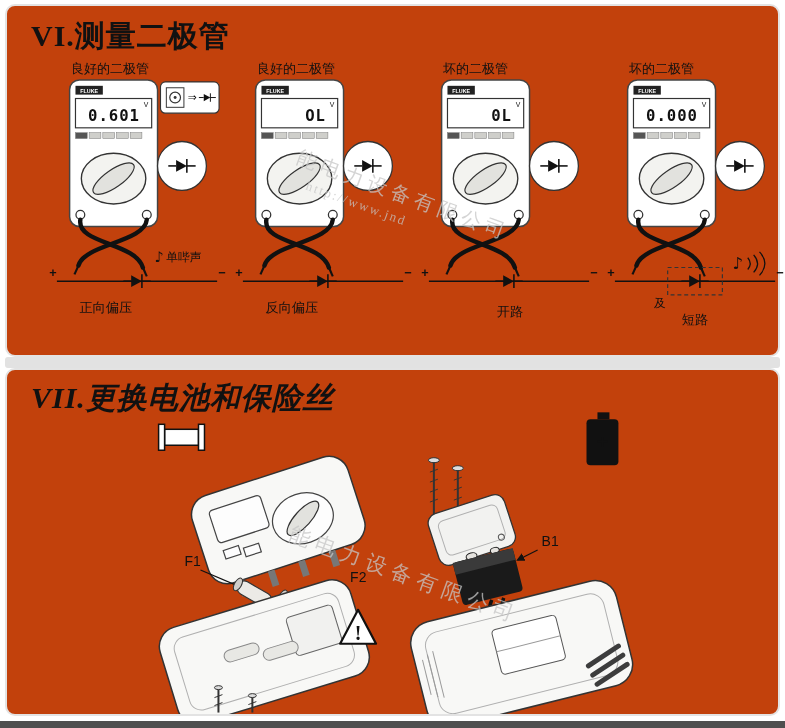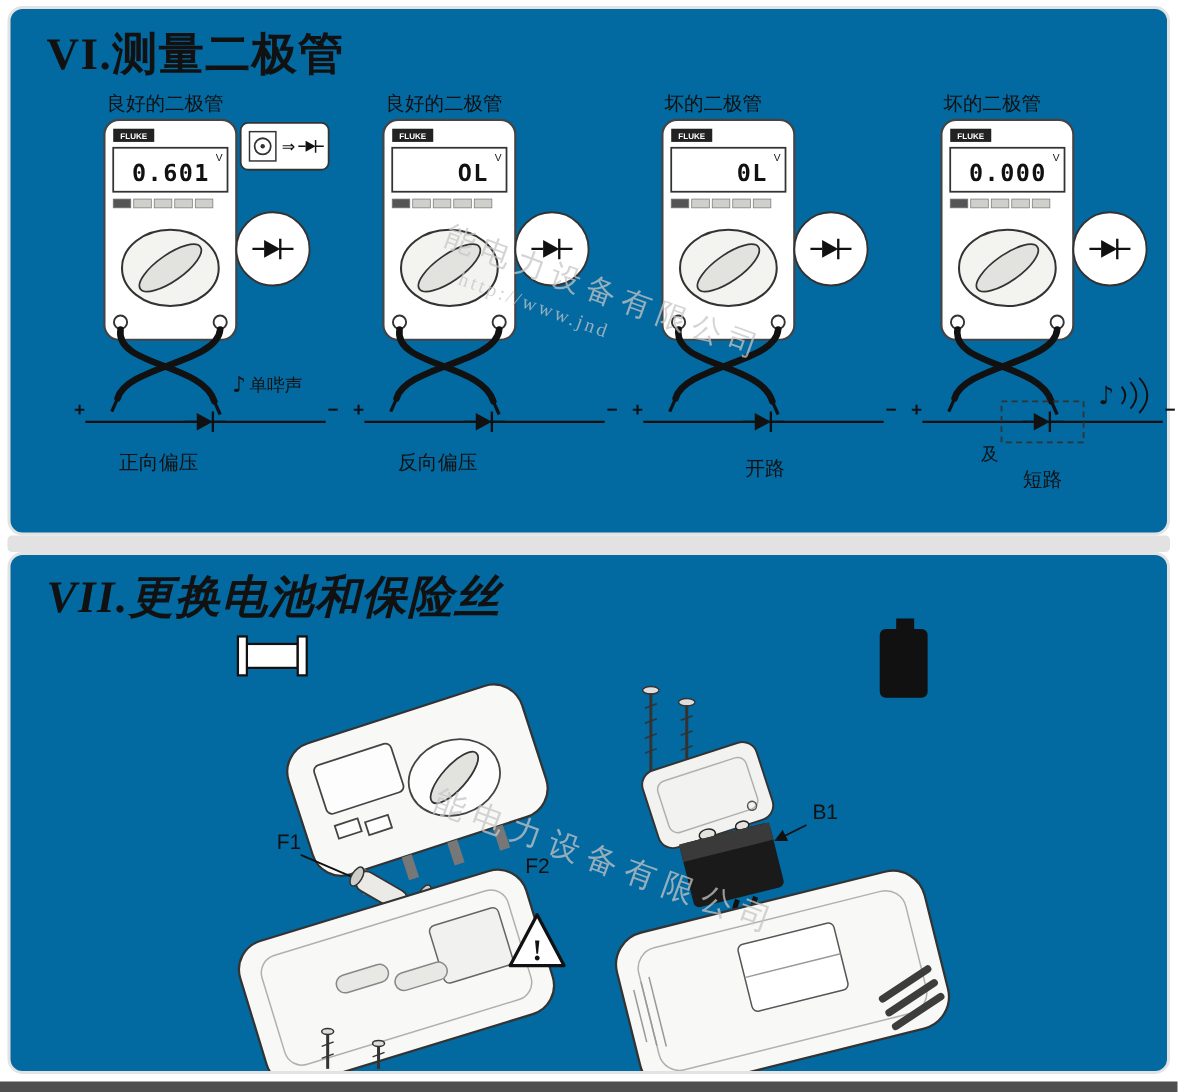--- a/index.html
+++ b/index.html
@@ -1,18 +1,18 @@
 <!DOCTYPE html>
 <html><head>
 <meta charset="utf-8">
 <style>
   * { margin:0; padding:0; box-sizing:border-box; }
   html,body { width:785px; height:728px; background:#fff; overflow:hidden;
               font-family:"Liberation Serif","DejaVu Serif",serif; color:#111; }
-  .frame { position:absolute; left:5px; right:5px; background:#0369a1;
+  .frame { position:absolute; left:5px; right:5px; background:#c2410c;
            border:2px solid #e3e3e3; border-radius:10px; }
   .sec6 { top:4px; height:353px; }
   .sec7 { top:368px; height:348px; }
   .sep  { position:absolute; top:357px; left:5px; right:5px; height:11px;
           background:#e2e2e2; border-radius:3px; }
   .bottombar { position:absolute; left:0; right:0; bottom:0; height:7px; background:#4f4f4f; }
   h1 { font-size:30px; font-weight:700; letter-spacing:1px; }
   .sec6 h1 { position:absolute; top:10px; left:24px; }
   .sec7 h1 { position:absolute; top:8px; left:24px;font-style:italic; }
   .meters-row { position:absolute; top:54px; left:38px; display:flex; }

